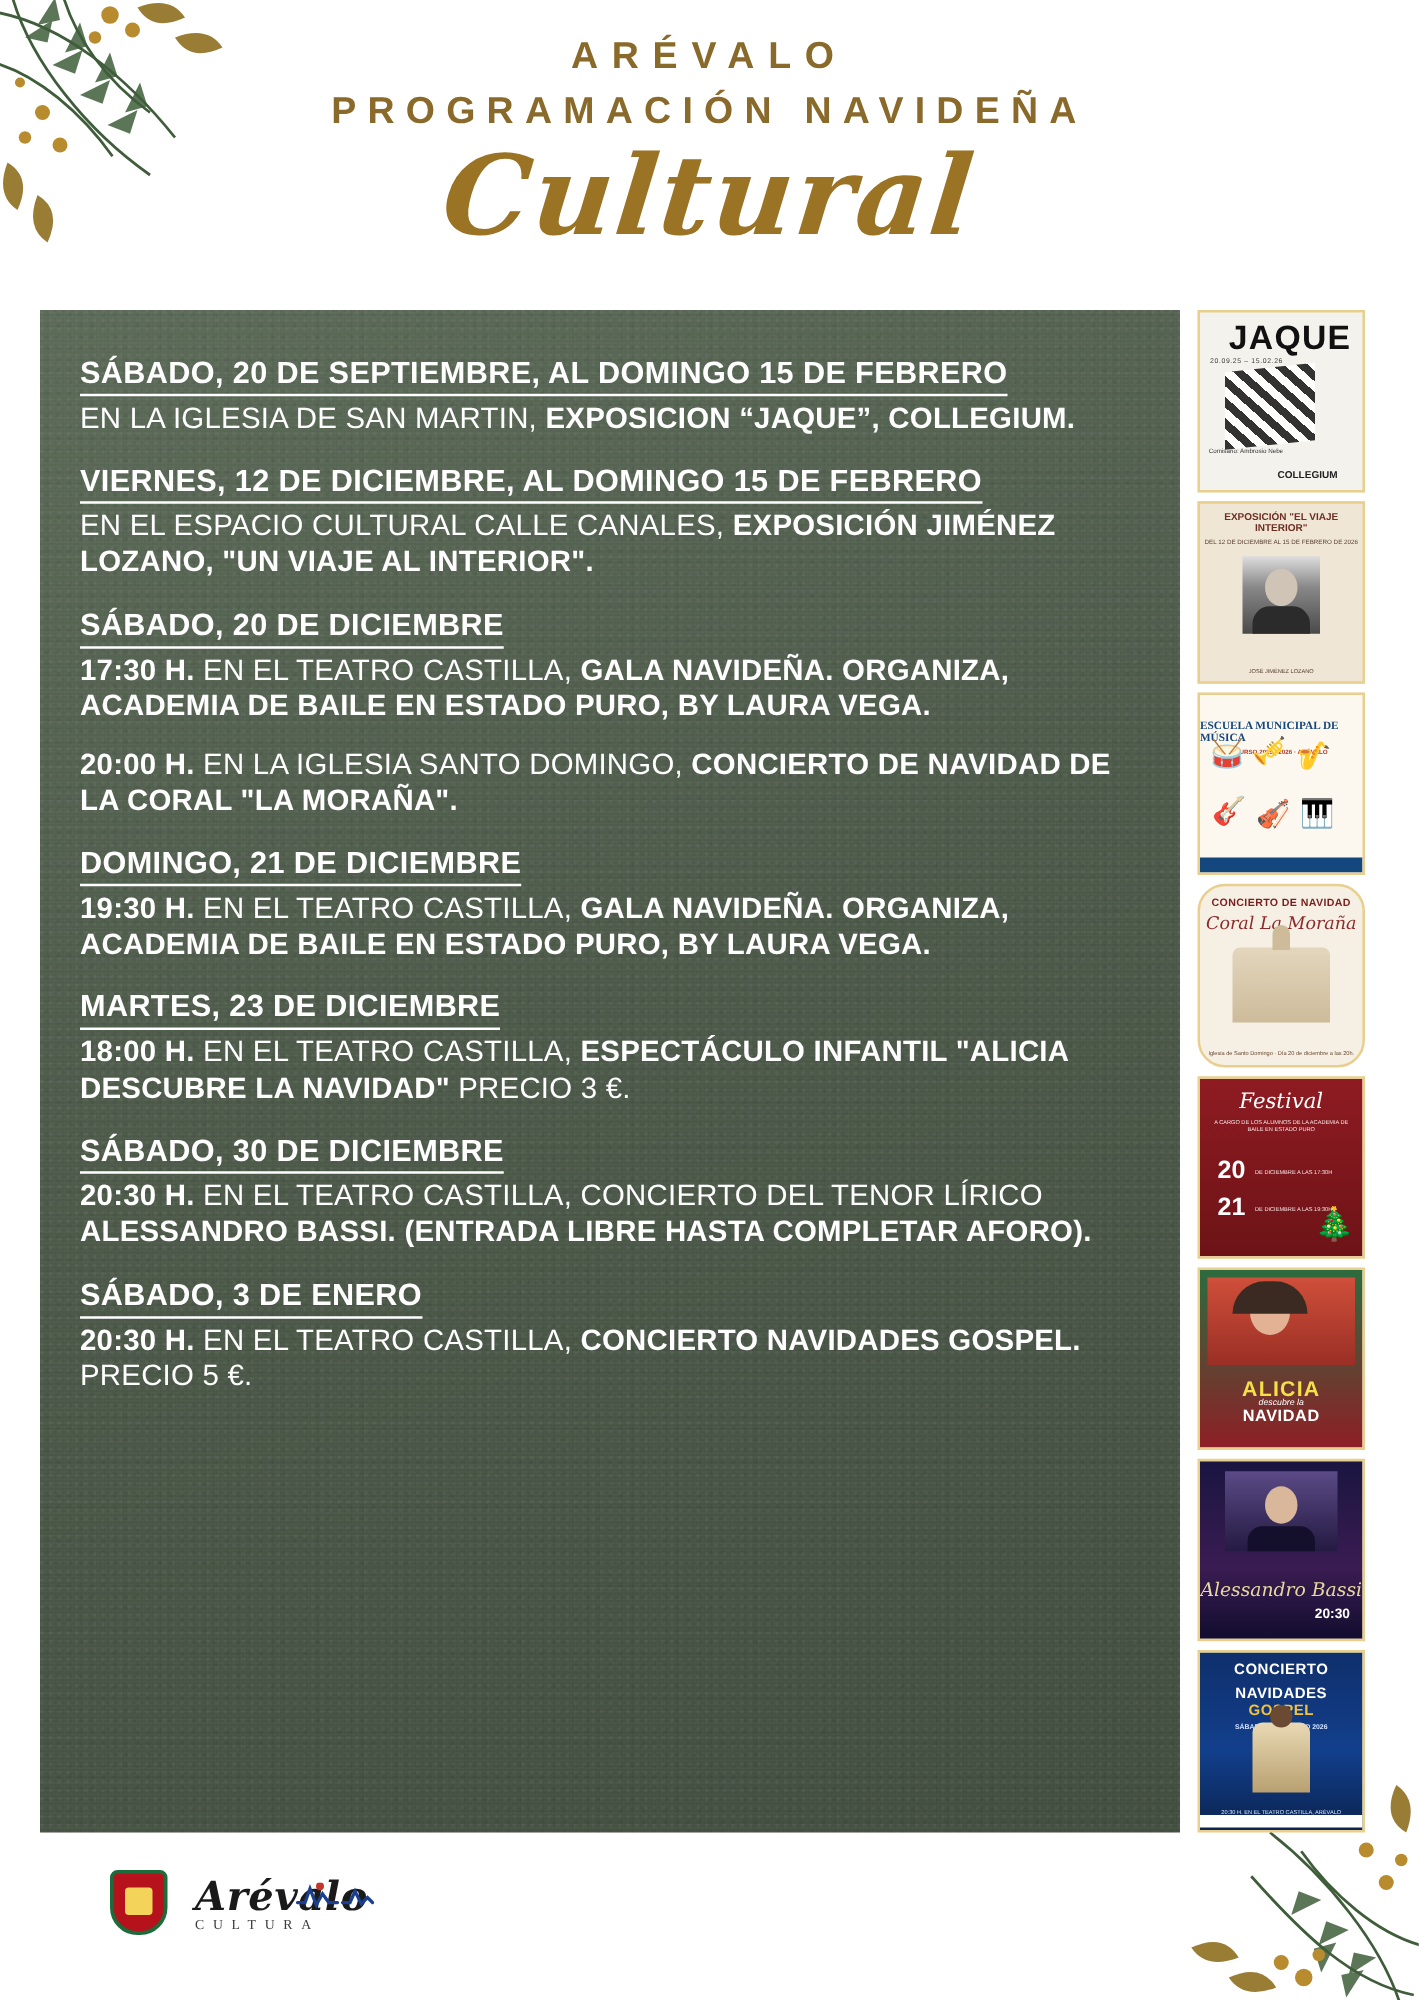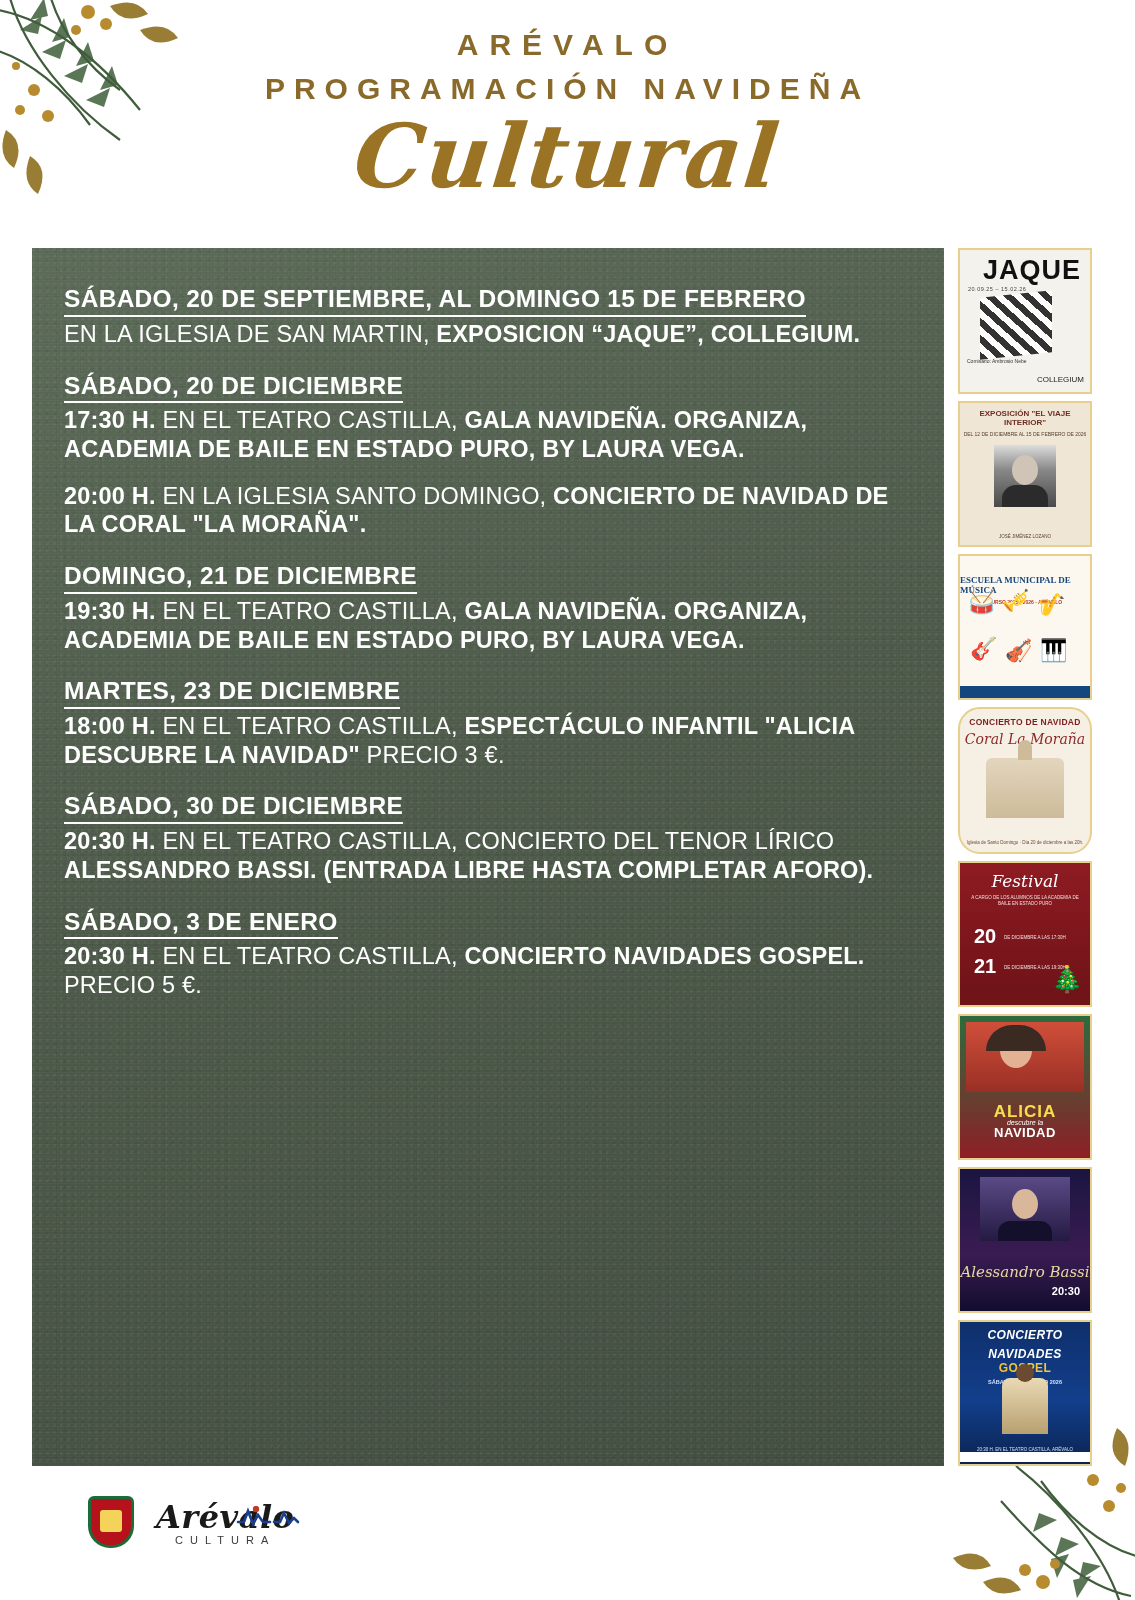--- a/index.html
+++ b/index.html
@@ -114,21 +114,21 @@
   .t1 .jq { font-size: 27px; font-weight: 700; letter-spacing: 1px; color:#111; margin: 5px 0 0 23px; font-family:"Liberation Sans", sans-serif;}
   .t1 .jqs { font-size: 5.5px; margin: 0 0 0 8px; color:#444; letter-spacing:.5px;}
   .t1 .grid {
     position:absolute; left: 20px; top: 44px; width: 72px; height: 62px;
     background:
       repeating-linear-gradient(45deg, #111 0 6px, #fff 6px 12px);
     transform: skewY(-6deg);
     opacity: .85;
   }
   .t1 .cur { position:absolute; left:7px; bottom:28px; font-size:5px; color:#333; line-height:1.3;}
-  .t1 .col { position:absolute; right:6px; bottom:8px; font-size:8px; font-weight:400; color:#222;text-align:right;}
+  .t1 .col { position:absolute; right:20px; bottom:8px; font-size:8px; font-weight:700; color:#222;text-align:right;}
 
   
   .t2 { background: #efe6d6; color:#4a2c20; }
   .t2 .h { text-align:center; font-size:8px; font-weight:700; margin-top:6px; line-height:1.15; color:#6e2f22;}
   .t2 .s { text-align:center; font-size:5px; margin-top:3px; color:#5a4033;}
   .t2 .ph {
     position:absolute; left:50%; transform:translateX(-50%); top:42px;
     width: 62px; height: 62px;
     background: linear-gradient(180deg,#ddd 0%,#888 40%,#4a4a4a 100%);
   }
@@ -191,21 +191,21 @@
   
   .t7 { background: linear-gradient(180deg,#1a1540 0%,#3a1c52 60%,#120d2e 100%); }
   .t7 .ph{position:absolute;top:8px;left:50%;transform:translateX(-50%);width:90px;height:64px;background:linear-gradient(180deg,#5b4a86,#241a42);}
   .t7 .ph::before{content:"";position:absolute;left:32px;top:12px;width:26px;height:30px;border-radius:50%;background:#d8b79a;}
   .t7 .ph::after{content:"";position:absolute;left:18px;bottom:0;width:54px;height:20px;background:#14102b;border-radius:12px 12px 0 0;}
   .t7 .sig{position:absolute;left:0;right:0;bottom:30px;text-align:center;font-family:"DejaVu Serif",serif;font-style:italic;font-size:15px;color:#e7d7a1;}
   .t7 .hr{position:absolute;right:10px;bottom:14px;font-size:11px;font-weight:700;color:#fff;}
 
   
   .t8 { background: linear-gradient(180deg,#0f2f6b 0%,#123f8c 55%,#0b2350 100%); }
-  .t8 .h{text-align:center;font-size:12px;font-weight:700;color:#fff;margin-top:7px;line-height:1.05;letter-spacing:.4px;font-style:italic;}
+  .t8 .h{text-align:center;font-size:12px;font-weight:700;color:#fff;margin-top:7px;line-height:1.05;letter-spacing:.4px;}
   .t8 .g{text-align:center;font-size:12px;font-weight:700;color:#f2c23d;letter-spacing:.4px;}
   .t8 .s{text-align:center;font-size:5.5px;color:#cfe0ff;margin-top:4px;font-weight:700;}
   .t8 .fig{position:absolute;left:50%;transform:translateX(-50%);bottom:30px;width:46px;height:56px;background:linear-gradient(180deg,#e9d9b4,#b8a070);border-radius:8px 8px 0 0;}
   .t8 .fig::before{content:"";position:absolute;left:14px;top:-14px;width:18px;height:18px;border-radius:50%;background:#6a4a32;}
   .t8 .f{position:absolute;bottom:12px;left:0;right:0;text-align:center;font-size:4.5px;color:#cfe0ff;}
   .t8 .logos{position:absolute;bottom:2px;left:0;right:0;height:10px;background:#fff;}
 
   
   .footer {
     position: absolute;
@@ -227,21 +227,21 @@
     background:#f3d35a; border-radius:3px;
   }
   .brand { position: relative; }
   .brand .name {
     font-family:"DejaVu Serif", serif;
     font-style: italic; font-weight:700;
     font-size: 32px; color:#1a1a1a; letter-spacing:.5px;
   }
   .brand .sub {
     font-size: 11px; letter-spacing: 7px; color:#3b3b3b;
-    text-align:center; margin-top:-2px;
+    text-align:left; margin-top:-2px;font-family:Liberation Serif, serif;
   }
   .brand .wave {
     position:absolute; right:-6px; top:8px; width:64px; height:22px;
   }
 </style>
 </head>
 <body>
 
 <div id="poster">
 
@@ -317,20 +317,26 @@
 
     <div class="content">
 
       <div class="event">
         <div class="date">SÁBADO, 20 DE SEPTIEMBRE, AL DOMINGO 15 DE FEBRERO</div>
         <div class="desc">
           <span class="lt">EN LA IGLESIA DE SAN MARTIN,</span><span class="bd"> EXPOSICION “JAQUE”, COLLEGIUM.</span>
         </div>
       </div>
 
+      <div class="event">
+        <div class="date">VIERNES, 12 DE DICIEMBRE, AL DOMINGO 15 DE FEBRERO</div>
+        <div class="desc">
+          <span class="lt">EN EL ESPACIO CULTURAL CALLE CANALES,</span><span class="bd"> EXPOSICIÓN JIMÉNEZ LOZANO, "UN VIAJE AL INTERIOR".</span>
+        </div>
+      </div>
 
 
       <div class="event">
         <div class="date">SÁBADO, 20 DE DICIEMBRE</div>
         <div class="desc">
           <span class="bd">17:30 H.</span><span class="lt"> EN EL TEATRO CASTILLA,</span><span class="bd"> GALA NAVIDEÑA. ORGANIZA, ACADEMIA DE BAILE EN ESTADO PURO, BY LAURA VEGA.</span>
         </div>
         <div class="desc subline">
           <span class="bd">20:00 H.</span><span class="lt"> EN LA IGLESIA SANTO DOMINGO,</span><span class="bd"> CONCIERTO DE NAVIDAD  DE LA CORAL "LA MORAÑA".</span>
         </div>

